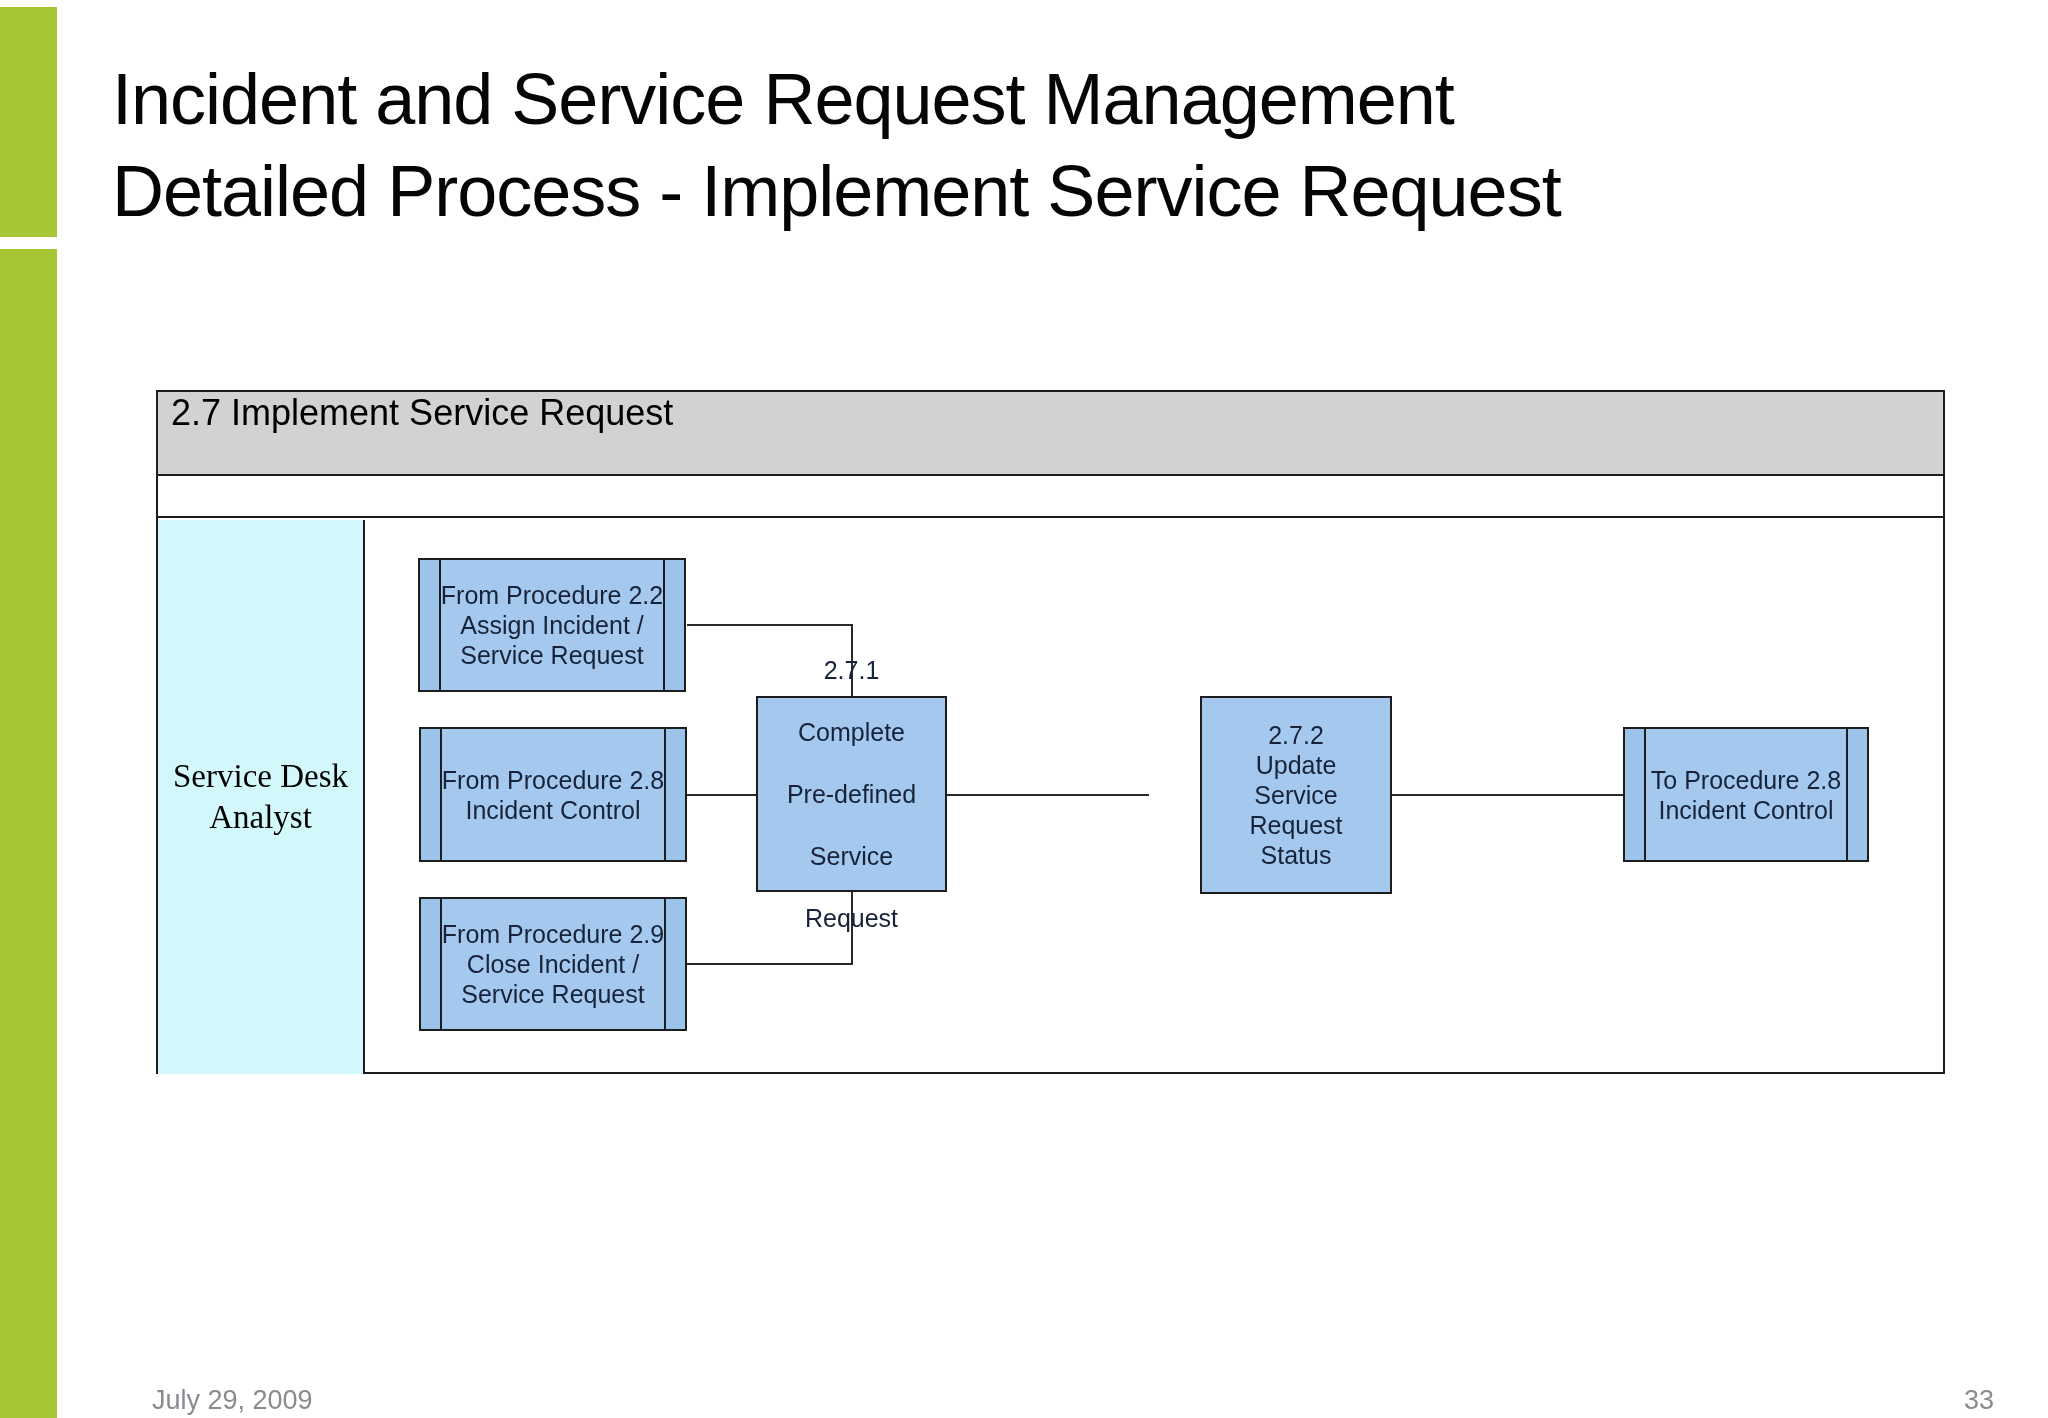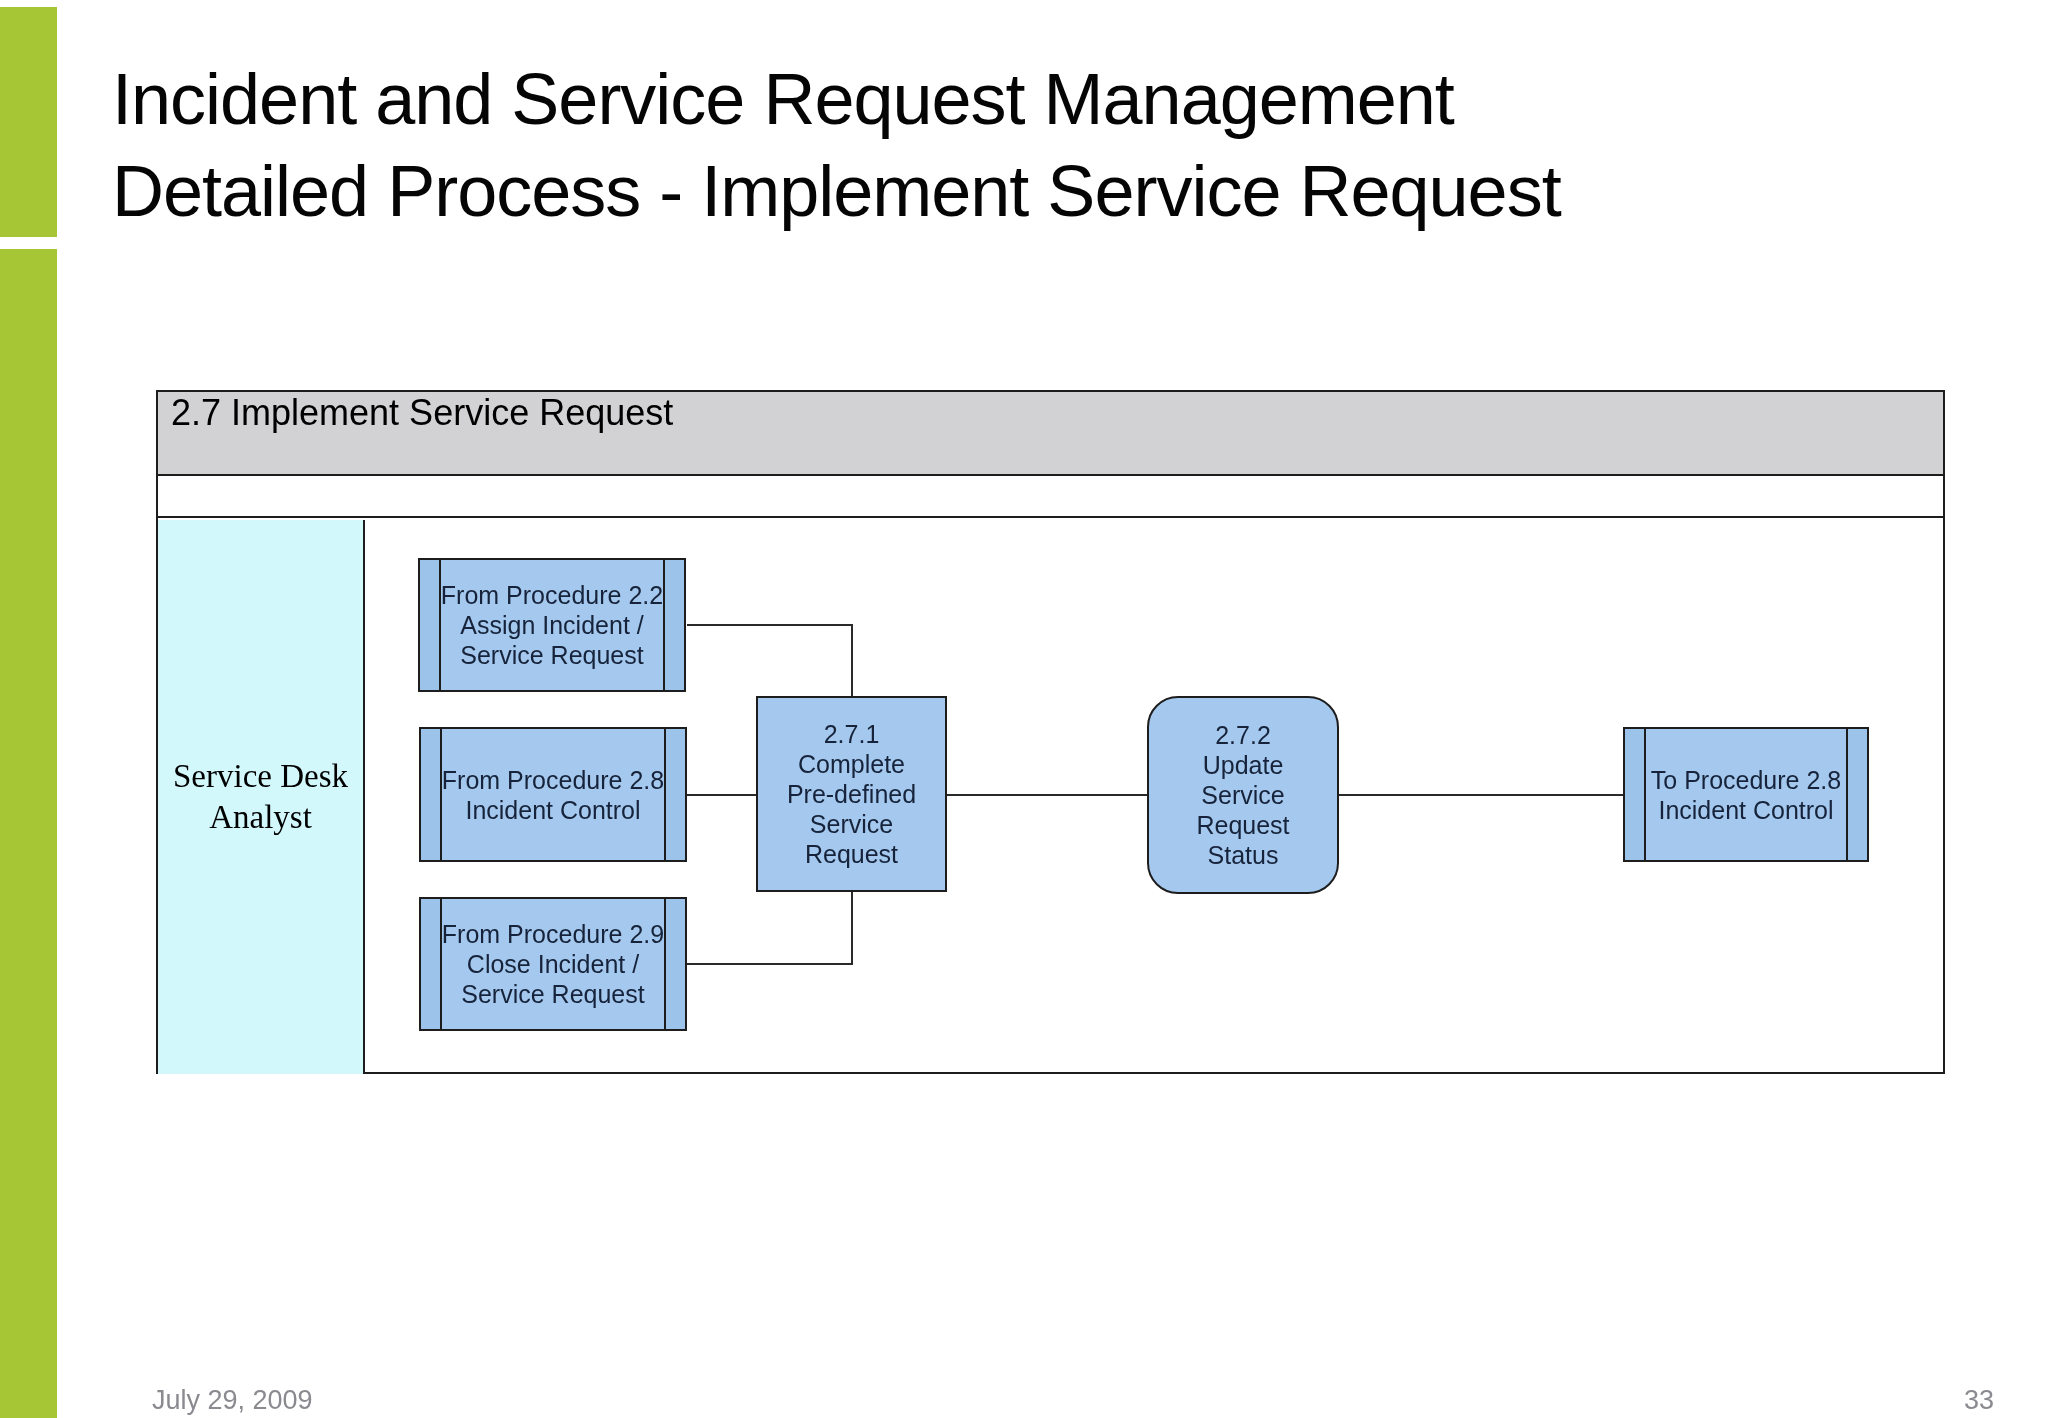--- a/index.html
+++ b/index.html
@@ -120,29 +120,29 @@
     </div>
 
     <div class="pbox" style="left:261px;top:505px;width:268px;height:134px;">
       <div class="sidebar left"></div>
       <div class="sidebar right"></div>
       <div>From Procedure 2.9</div>
       <div>Close Incident /</div>
       <div>Service Request</div>
     </div>
 
-    <div class="pbox" style="left:598px;top:304px;width:191px;height:196px;">
+    <div class="pbox" style="left:598px;top:304px;width:191px;height:196px;gap:32px;">
       <div>2.7.1</div>
       <div>Complete</div>
       <div>Pre-defined</div>
       <div>Service</div>
       <div>Request</div>
     </div>
 
-    <div class="pbox" style="left:989px;top:304px;width:192px;height:198px;border-radius:31px;">
+    <div class="pbox" style="left:1042px;top:304px;width:192px;height:198px;">
       <div>2.7.2</div>
       <div>Update</div>
       <div>Service</div>
       <div>Request</div>
       <div>Status</div>
     </div>
 
     <div class="pbox" style="left:1465px;top:335px;width:246px;height:135px;">
       <div class="sidebar left"></div>
       <div class="sidebar right"></div>

